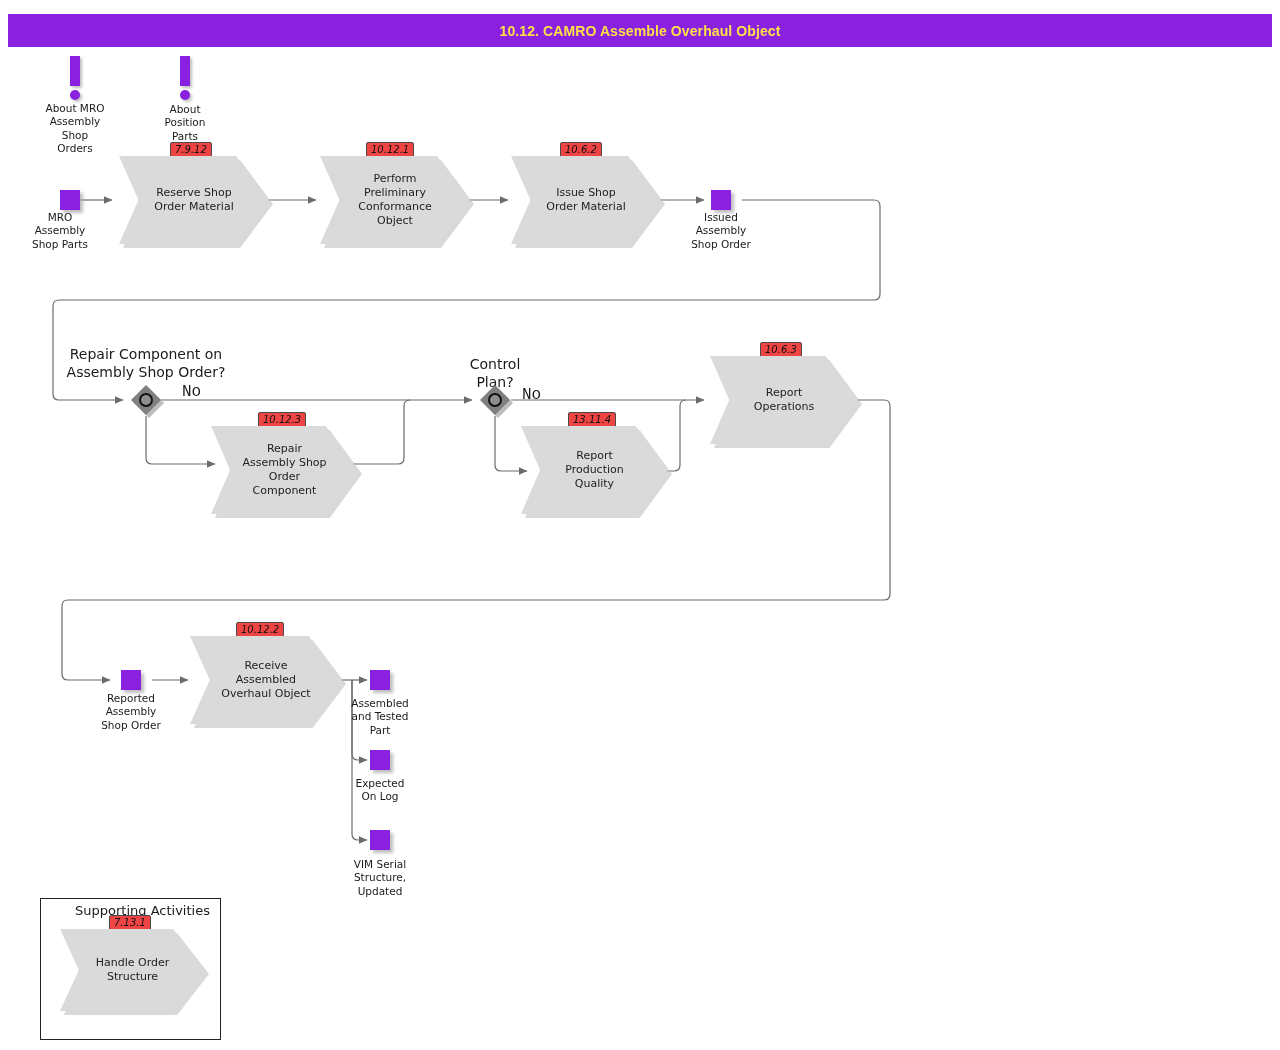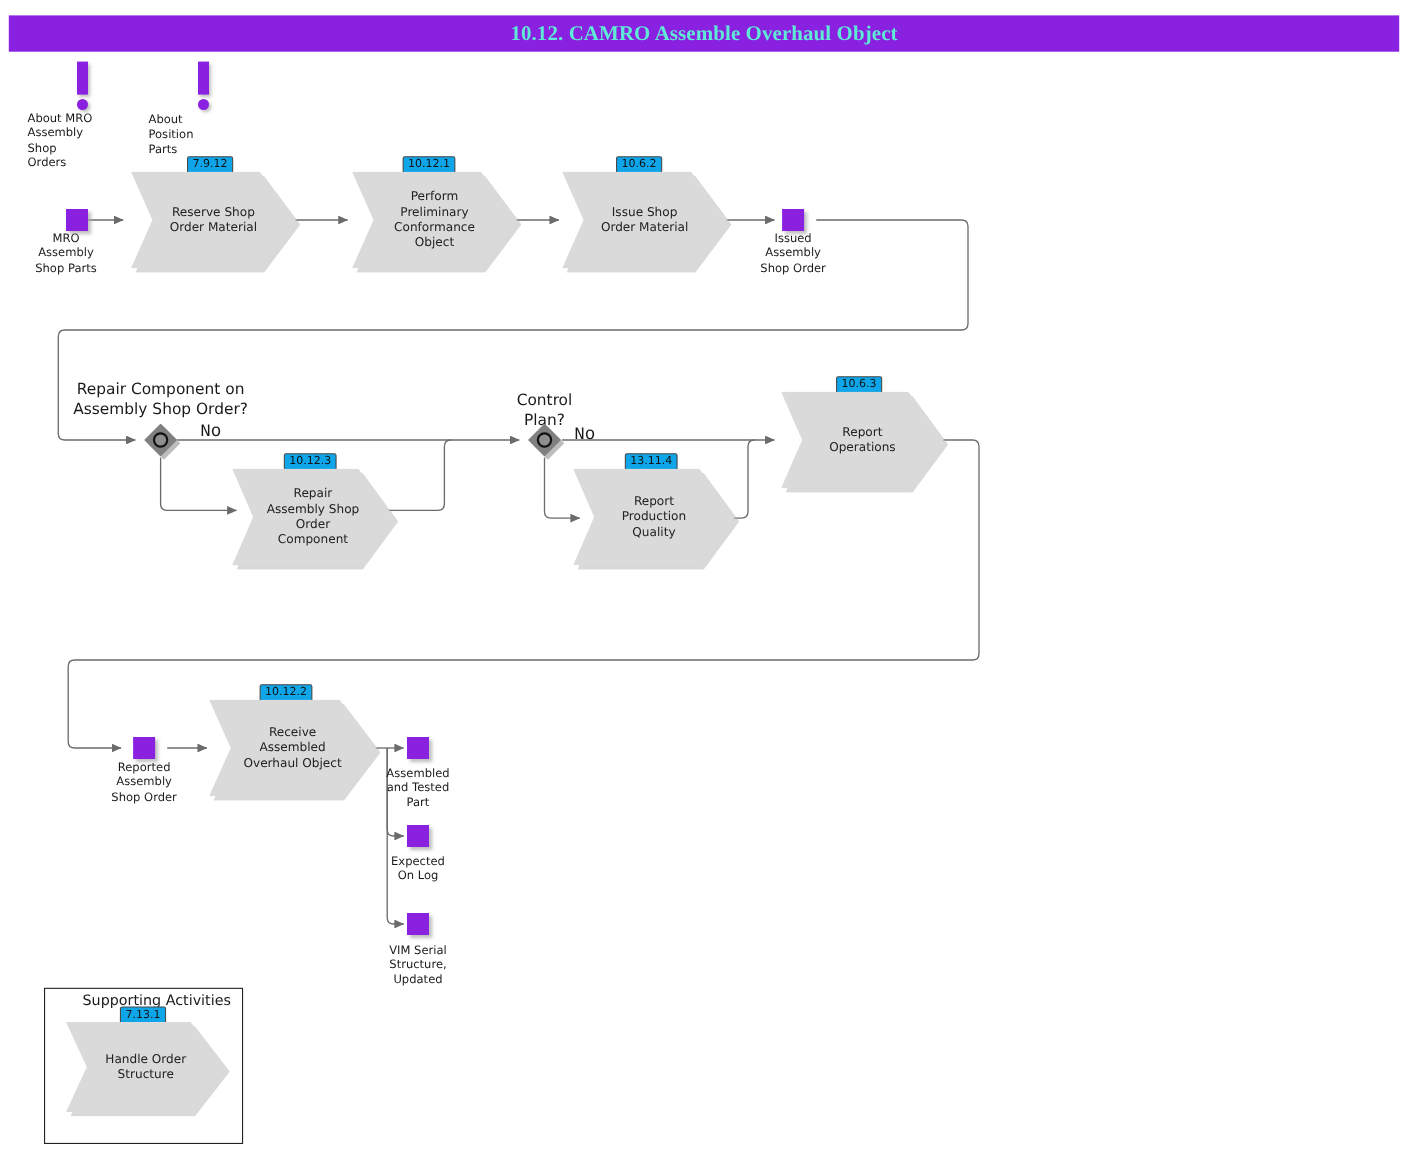--- a/index.html
+++ b/index.html
@@ -26,23 +26,23 @@
     left: 8px;
     top: 14px;
     width: 1264px;
     height: 33px;
     background: #8a20e0;
     display: flex;
     align-items: center;
     justify-content: center;
   }
   .titlebar .title-text {
-    color: #5eead4;
-    font-family: Liberation Serif, serif;
-    font-size: 19px;
+    color: #fde047;
+    font-family: Liberation Sans, sans-serif;
+    font-size: 14px;
     font-weight: bold;
     letter-spacing: 0.1px;
   }
   
   #wires {
     position: absolute;
     left: 0; top: 0;
     width: 1280px;
     height: 1050px;
     pointer-events: none;
@@ -80,29 +80,30 @@
     text-align: center;
     font-family: "DejaVu Sans", sans-serif;
     font-size: 11px;
     color: #222222;
     line-height: 1.28;
     white-space: pre-line;
   }
   
   .tag {
     position: absolute;
-    background: #0ea5e9;
+    background: #ef4444;
     border: 1px solid #4a4a4a;
     border-radius: 2px;
     font-family: "DejaVu Sans", sans-serif;
     font-size: 10px;
     color: #111111;
     padding: 1px 4px 2px 4px;
     line-height: 1.1;
     white-space: nowrap;
+    font-style: italic;
   }
   
   .objbox {
     position: absolute;
     width: 20px;
     height: 20px;
     background: #8a20e0;
     box-shadow: 3px 3px 3px rgba(170,170,170,0.75);
   }
   .objlabel {
@@ -136,20 +137,21 @@
     height: 10px;
     border-radius: 50%;
     background: #8a20e0;
     box-shadow: 2px 2px 3px rgba(175,175,175,0.8);
   }
   .banglabel {
     position: absolute;
     font-family: "DejaVu Sans", sans-serif;
     font-size: 10.5px;
     color: #1a1a1a;
+    text-align: center;
     line-height: 1.28;
     white-space: pre-line;
   }
   
   .diamond {
     position: absolute;
     width: 30px;
     height: 30px;
   }
   .diamond .dshadow,

